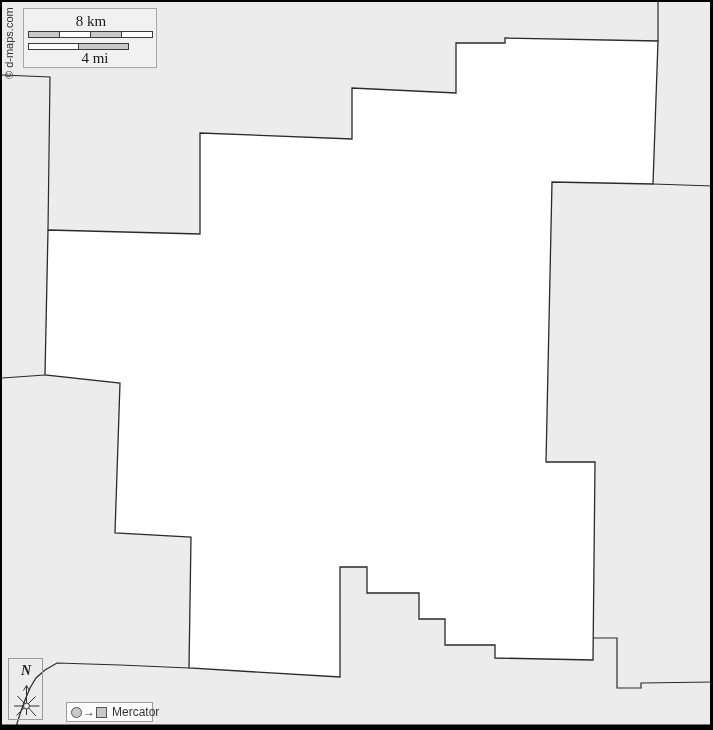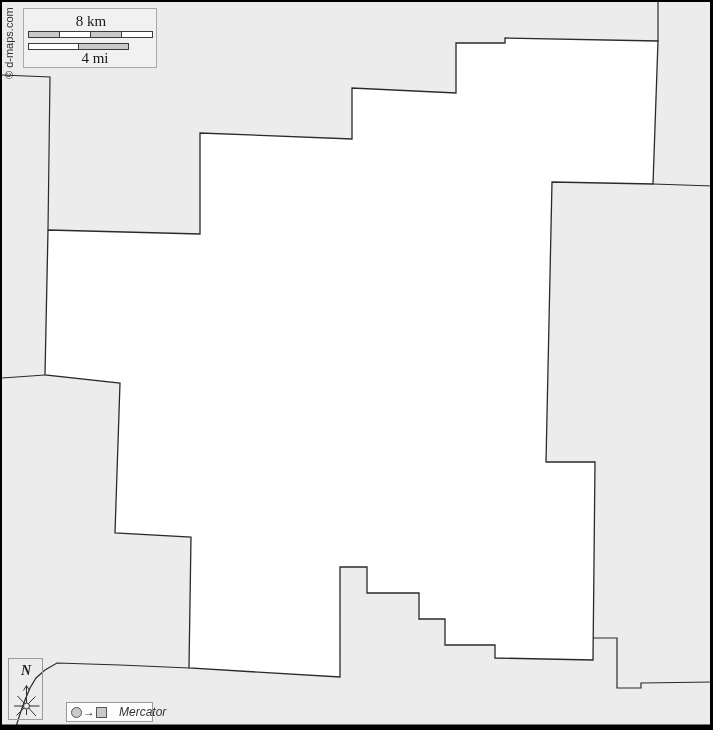--- a/index.html
+++ b/index.html
@@ -42,21 +42,21 @@
     width:9px;height:9px;border-radius:50%;
     background:#c9c9c9;border:1px solid #555;flex:0 0 auto;
   }
   .projbox .icon-arrow{
     font-size:12px;color:#333;line-height:10px;margin:0 1px;flex:0 0 auto;
   }
   .projbox .icon-square{
     width:9px;height:9px;background:#c9c9c9;border:1px solid #555;flex:0 0 auto;
   }
   .projbox .proj-label{
-    font-size:12px;color:#333;margin-left:12px;flex:0 0 auto;font-style:italic;
+    font-size:12px;color:#333;margin-left:5px;flex:0 0 auto;
   }
 </style>
 </head>
 <body>
 
 <div class="stage" id="stage" style="background: #7dd3fc;">
 
   <svg class="map" id="map-svg" width="713" height="730" viewBox="0 0 713 730">
       <rect x="0" y="0" width="713" height="730" fill="#ececec"></rect>
       <polygon points="48,230 200,234 200,133 352,139 352,88 456,93 456,43 505,43 505,38 658,41 653,184 552,182 546,462 595,462 593,660 495,658 495,645 445,645 445,619 419,619 419,593 367,593 367,567 340,567 340,677 189,668 191,537 115,533 120,383 45,375" fill="#ffffff" stroke="#2a2a2a" stroke-width="1.3" stroke-linejoin="miter"></polygon>

